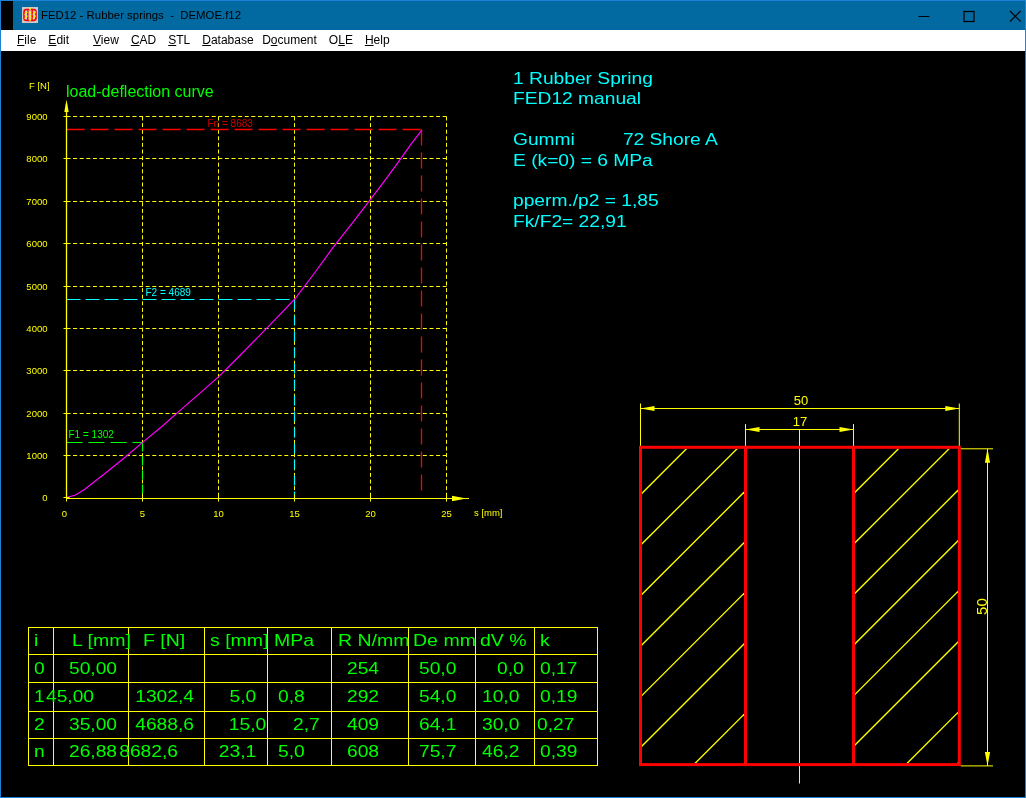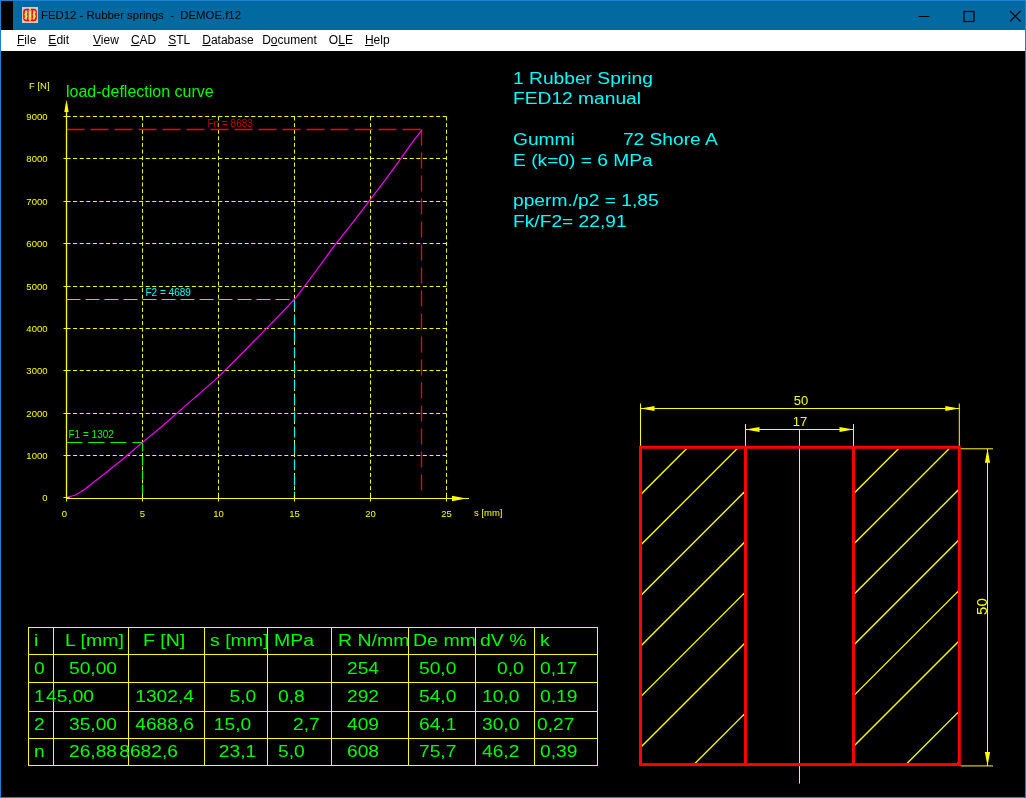--- a/index.html
+++ b/index.html
@@ -162,21 +162,21 @@
       <col style="width:63px">
       <col style="width:64px">
       <col style="width:77px">
       <col style="width:67px">
       <col style="width:59px">
       <col style="width:63px">
     </colgroup>
     <tbody>
       <tr style="height:27.4px">
         <td style="text-align:left;padding-left:5px"><span class="ch">i</span></td>
-        <td style="text-align:left;padding-left:11px"><span class="ch">L [mm]</span></td>
+        <td style="text-align:center;padding-left:11px"><span class="ch">L [mm]</span></td>
         <td style="text-align:left;padding-left:13.5px"><span class="ch">F [N]</span></td>
         <td style="text-align:left;padding-left:4.5px"><span class="ch">s [mm]</span></td>
         <td style="text-align:left;padding-left:6px"><span class="ch">MPa</span></td>
         <td style="text-align:left;padding-left:5.5px"><span class="ch">R N/mm</span></td>
         <td style="text-align:left;padding-left:3.5px"><span class="ch">De mm</span></td>
         <td style="text-align:left;padding-left:3.5px"><span class="ch">dV %</span></td>
         <td style="text-align:left;padding-left:5px"><span class="ch">k</span></td>
       </tr>
       <tr style="height:27.9px">
         <td style="text-align:left;padding-left:5px"><span class="cs" style="transform-origin:0 50%">0</span></td>
@@ -197,21 +197,21 @@
         <td style="text-align:left;padding-left:9.5px"><span class="cs" style="transform-origin:0 50%">0,8</span></td>
         <td style="text-align:left;padding-left:14.5px"><span class="cs" style="transform-origin:0 50%">292</span></td>
         <td style="text-align:left;padding-left:9.5px"><span class="cs" style="transform-origin:0 50%">54,0</span></td>
         <td style="text-align:left;padding-left:5.5px"><span class="cs" style="transform-origin:0 50%">10,0</span></td>
         <td style="text-align:left;padding-left:4.5px"><span class="cs" style="transform-origin:0 50%">0,19</span></td>
       </tr>
       <tr style="height:27.4px">
         <td style="text-align:left;padding-left:5px"><span class="cs" style="transform-origin:0 50%">2</span></td>
         <td style="text-align:right;padding-right:10.5px"><span class="cs" style="transform-origin:100% 50%">35,00</span></td>
         <td style="text-align:right;padding-right:10px"><span class="cs" style="transform-origin:100% 50%">4688,6</span></td>
-        <td style="text-align:center;padding-right:1px"><span class="cs" style="transform-origin:100% 50%">15,0</span></td>
+        <td style="text-align:right;padding-right:1px"><span class="cs" style="transform-origin:100% 50%">15,0</span></td>
         <td style="text-align:center;padding-left:9.5px"><span class="cs" style="transform-origin:0 50%">2,7</span></td>
         <td style="text-align:left;padding-left:14.5px"><span class="cs" style="transform-origin:0 50%">409</span></td>
         <td style="text-align:left;padding-left:9.5px"><span class="cs" style="transform-origin:0 50%">64,1</span></td>
         <td style="text-align:left;padding-left:5.5px"><span class="cs" style="transform-origin:0 50%">30,0</span></td>
         <td style="text-align:left;padding-left:2px"><span class="cs" style="transform-origin:0 50%">0,27</span></td>
       </tr>
       <tr style="height:26.9px">
         <td style="text-align:left;padding-left:5px"><span class="cs" style="transform-origin:0 50%">n</span></td>
         <td style="text-align:right;padding-right:10.5px"><span class="cs" style="transform-origin:100% 50%">26,88</span></td>
         <td style="padding-right:10px"><span class="cs" style="transform-origin:100% 50%">8682,6</span></td>

